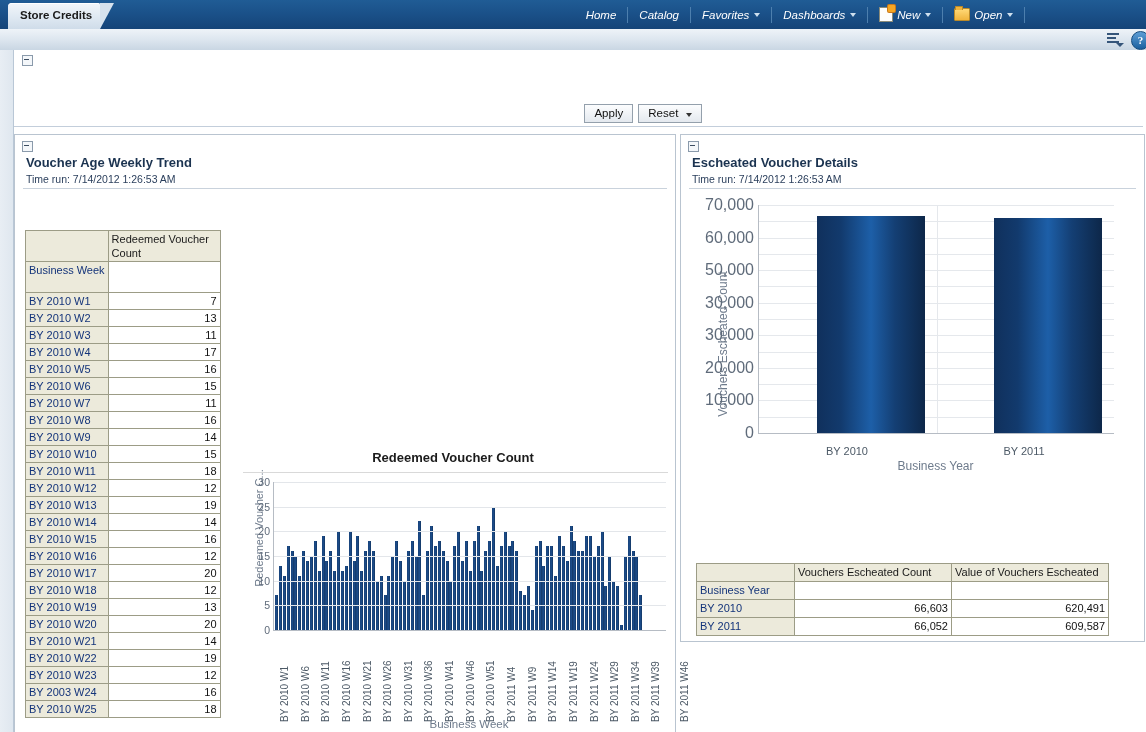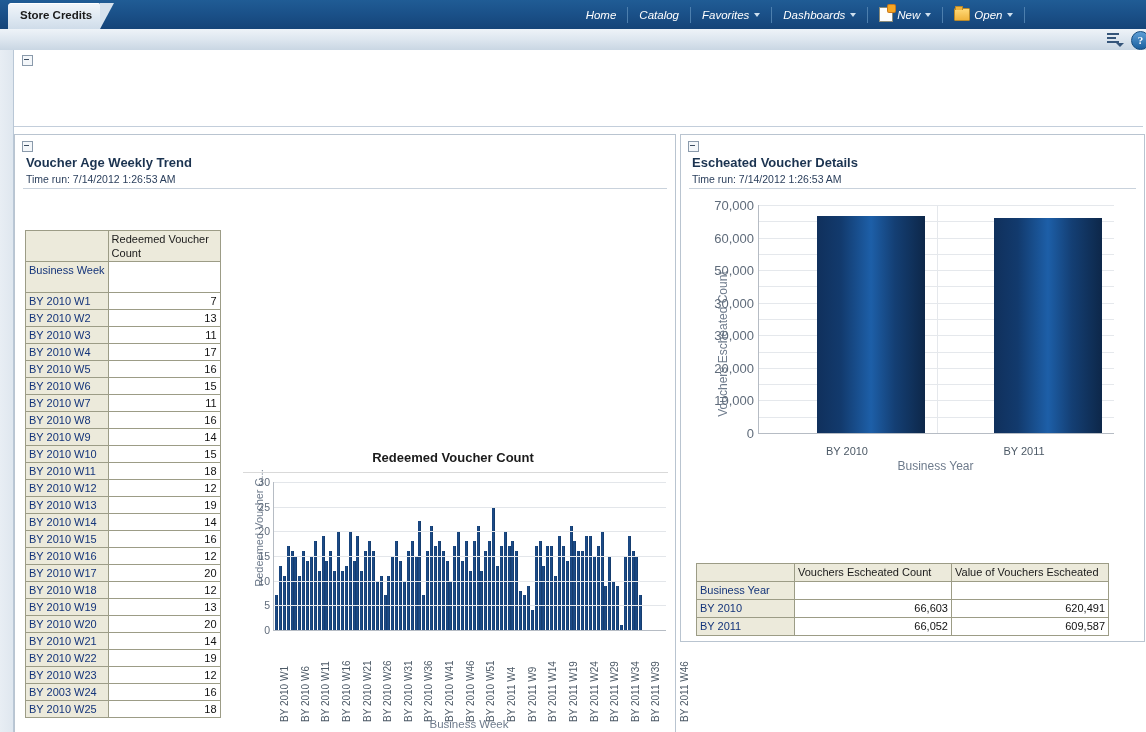--- a/index.html
+++ b/index.html
@@ -242,21 +242,21 @@
     position:absolute;left:-96px;top:140px;width:260px;text-align:center;
     font-size:12px;color:#6e7b8c;transform:rotate(-90deg);white-space:nowrap;
   }
   .chartR-plot{
     position:absolute;left:69px;top:8px;width:355px;height:228px;
     border-left:1px solid #b6bcc4;border-bottom:1px solid #b6bcc4;background:#fff;
   }
   .gR{position:absolute;left:0;width:100%;height:1px;background:#e5e8ec;}
   .vR{position:absolute;top:0;width:1px;height:100%;background:#e5e8ec;}
   .ytR{
-    position:absolute;right:100%;margin-right:5px;font-size:13px;color:#5f6b7a;
+    position:absolute;right:100%;margin-right:5px;font-size:16px;color:#5f6b7a;
     transform:translateY(-50%);white-space:nowrap;
   }
   .bigbar{
     position:absolute;bottom:0;width:108px;
     background:linear-gradient(to right,#10305c 0%,#123a6d 22%,#1d5fa8 50%,#143f74 72%,#0d2749 100%);
   }
   .xtR{
     position:absolute;top:240px;font-size:11px;color:#4c5966;text-align:center;
     width:110px;
   }
@@ -312,20 +312,29 @@
   </div>
   <div class="helpicon">?</div>
 </div>
 
 <div class="page">
   <div class="leftrail"></div>
 
   <div class="promptsec">
     <div style="position:absolute;left:8px;top:5px;">
       <span class="collapse-box"></span>
+    </div>
+    <div class="btnrow">
+      <span class="btn" style="margin-left:130px;">
+        <span>Apply</span>
+      </span>
+      <span class="btn">
+        <span>Reset</span>
+        <span class="caret2"></span>
+      </span>
     </div>
   </div>
 
   <div class="panel panel-left">
     <span class="collapse-box panel-collapse"></span>
     <div class="panel-title">Voucher Age Weekly Trend</div>
     <div class="panel-time">Time run: 7/14/2012 1:26:53 AM</div>
     <div class="panel-rule"></div>
 
 

